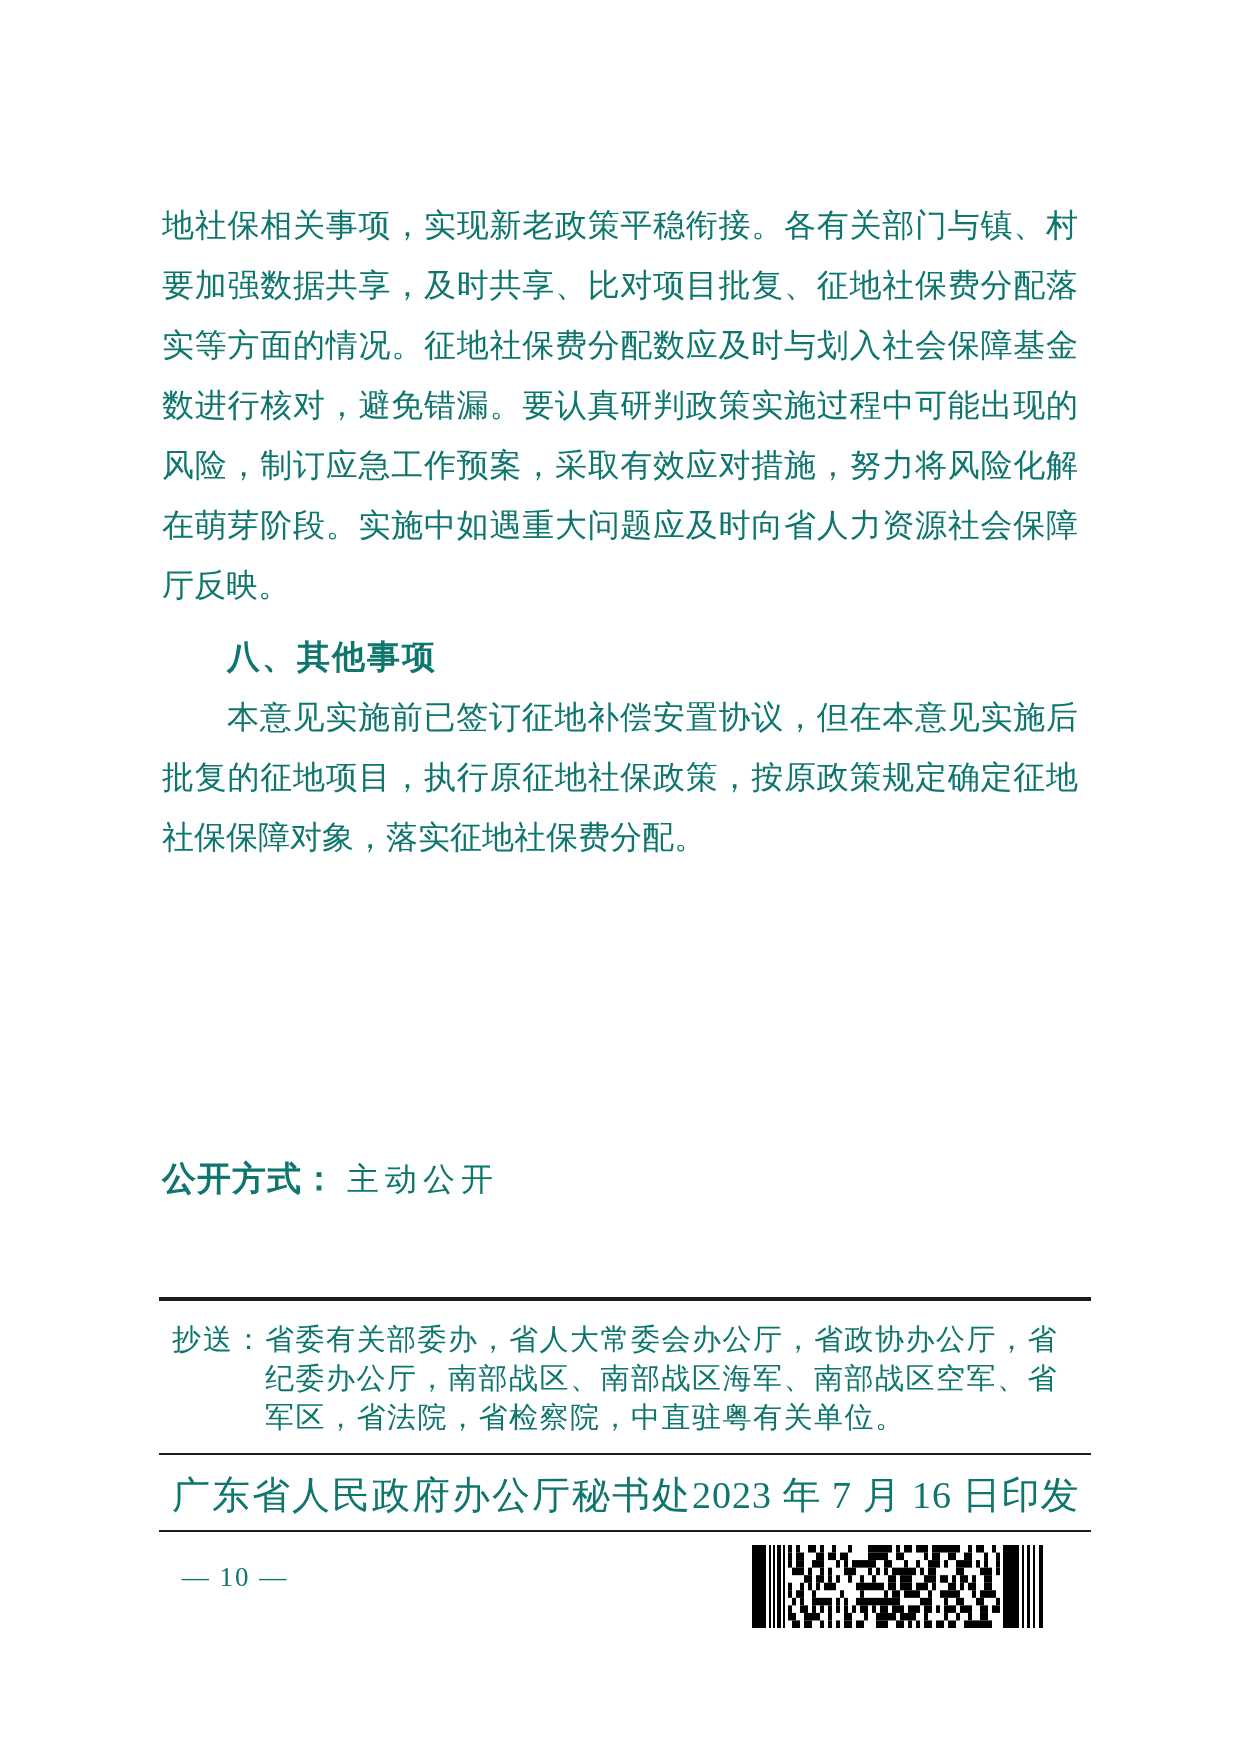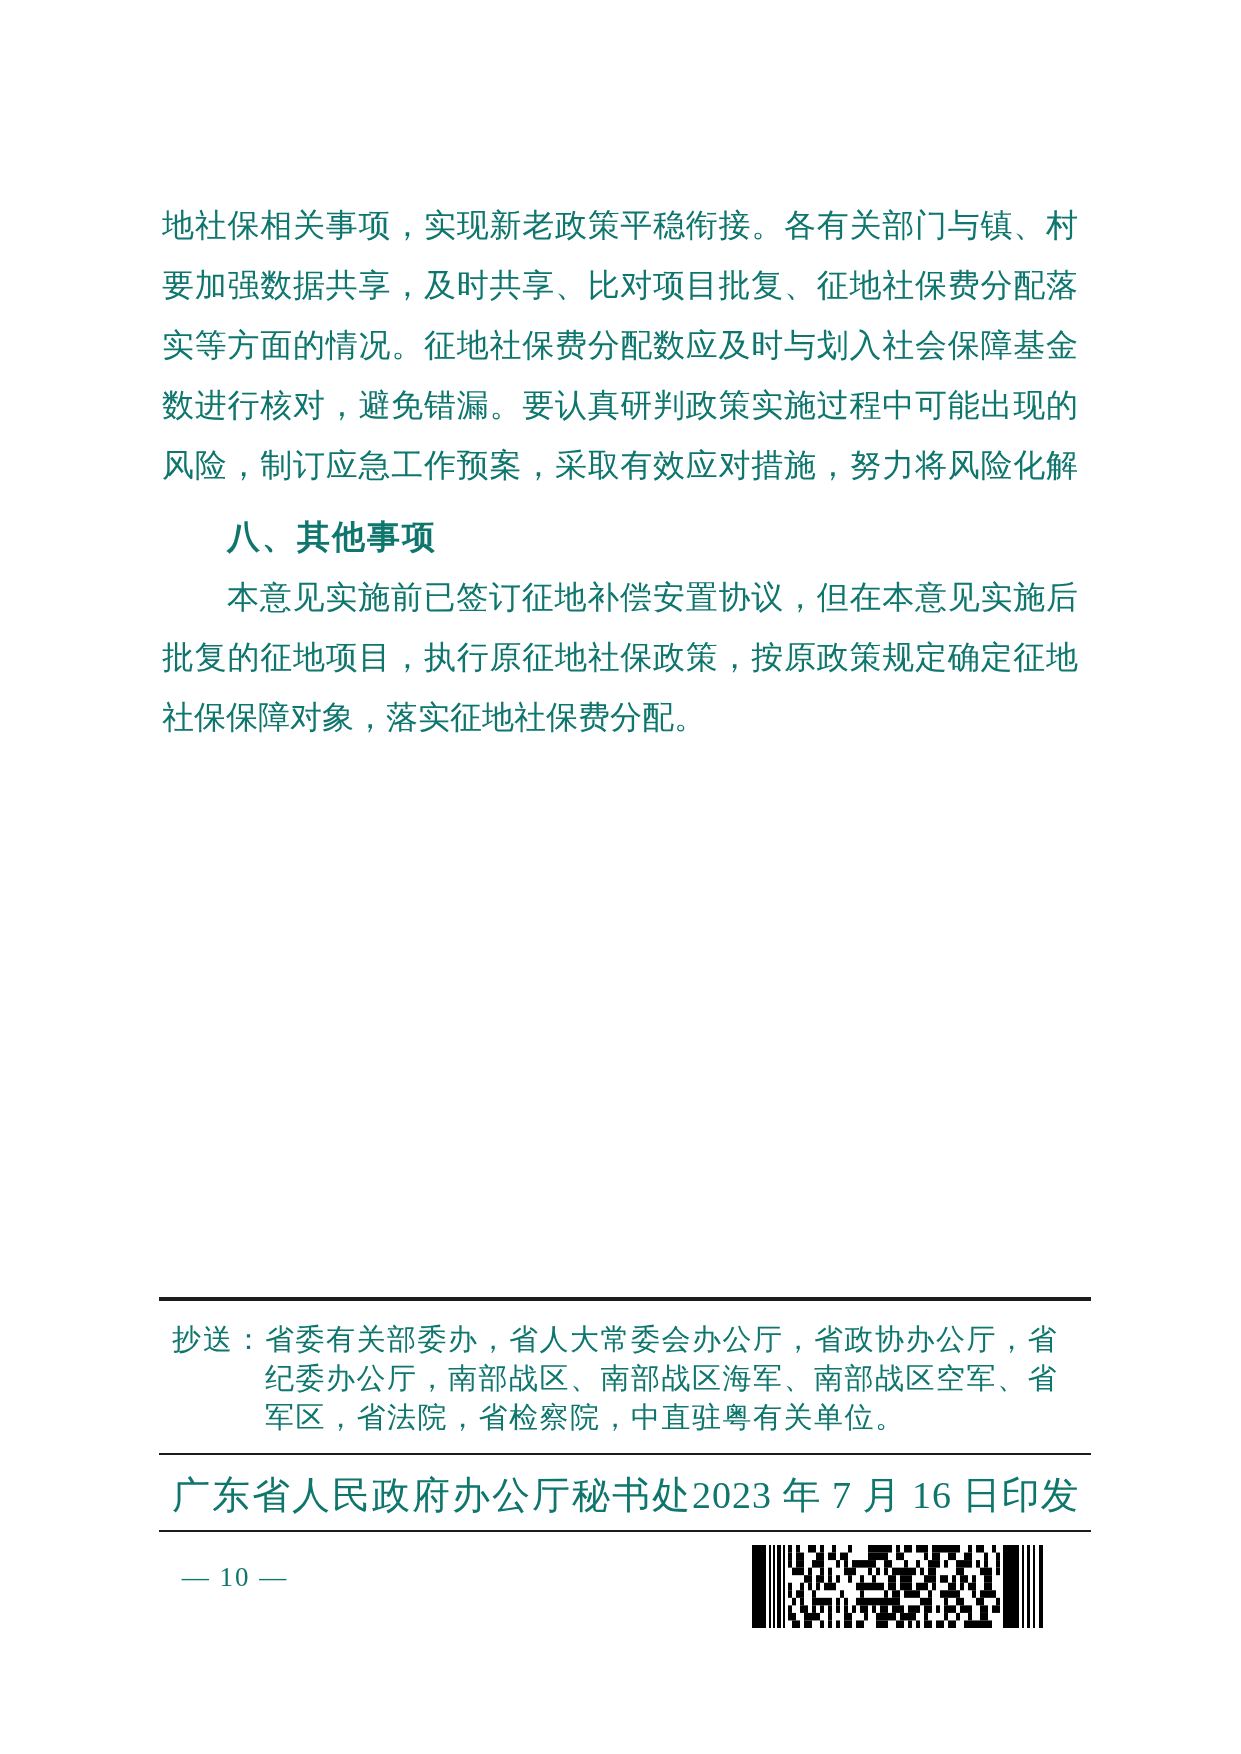--- a/index.html
+++ b/index.html
@@ -82,26 +82,31 @@
 <body>
 
 <div class="page">
 
   <div class="body-lines">
       <div class="bline jline">地社保相关事项，实现新老政策平稳衔接。各有关部门与镇、村</div>
       <div class="bline jline">要加强数据共享，及时共享、比对项目批复、征地社保费分配落</div>
       <div class="bline jline">实等方面的情况。征地社保费分配数应及时与划入社会保障基金</div>
       <div class="bline jline">数进行核对，避免错漏。要认真研判政策实施过程中可能出现的</div>
       <div class="bline jline">风险，制订应急工作预案，采取有效应对措施，努力将风险化解</div>
+      <div class="bline jline">在萌芽阶段。实施中如遇重大问题应及时向省人力资源社会保障</div>
+      <div class="bline">厅反映。</div>
       <div class="bline heading indent">八、其他事项</div>
       <div class="bline jline indent">本意见实施前已签订征地补偿安置协议，但在本意见实施后</div>
       <div class="bline jline">批复的征地项目，执行原征地社保政策，按原政策规定确定征地</div>
       <div class="bline">社保保障对象，落实征地社保费分配。</div>
     </div>
 
+  <div class="disclosure">
+    <span class="disc-label">公开方式：</span><span class="disc-value">主动公开</span>
+  </div>
 
   <div class="rule thick"></div>
 
   <div class="cc-block">
     <div class="cc-label">抄送：</div>
     <div class="cc-lines">
         <div class="cc-line">省委有关部委办，省人大常委会办公厅，省政协办公厅，省</div>
         <div class="cc-line">纪委办公厅，南部战区、南部战区海军、南部战区空军、省</div>
         <div class="cc-line">军区，省法院，省检察院，中直驻粤有关单位。</div>
       </div>

